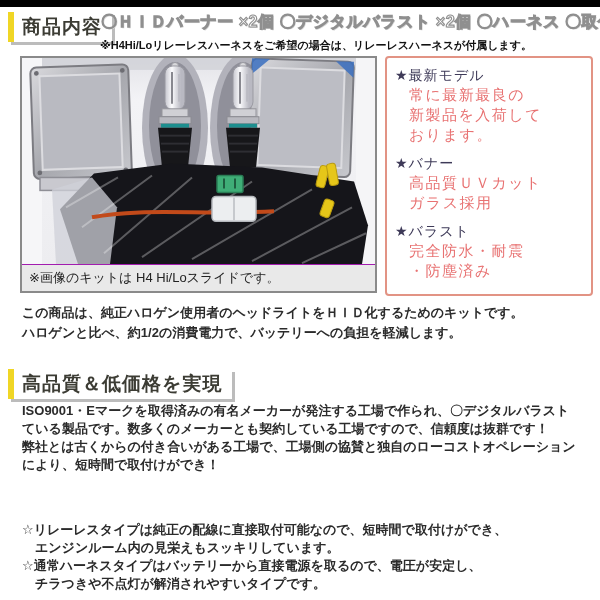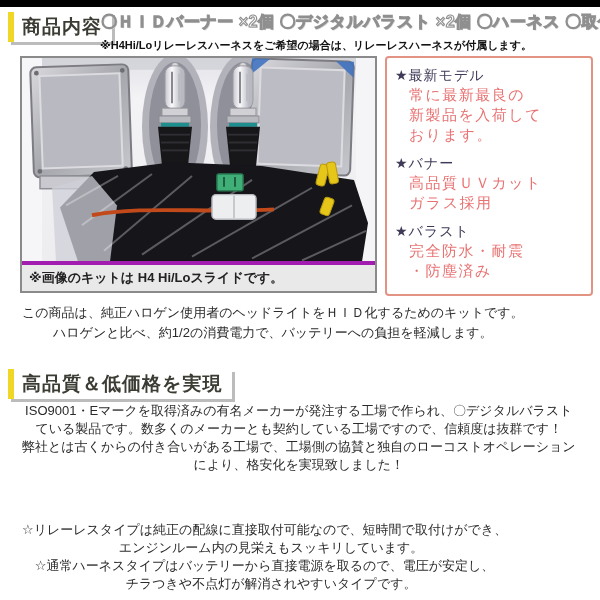--- a/index.html
+++ b/index.html
@@ -16,34 +16,34 @@
              color:#3c3c34;letter-spacing:1px;white-space:nowrap;line-height:24px;}
   
   #kit-items{left:101px;top:12px;font-size:16px;font-weight:900;color:#fff;
              -webkit-text-stroke:1.1px #8f8f8f;
              text-shadow:1px 1px 0 #d9d9d9;letter-spacing:0.5px;white-space:nowrap;}
   #kit-note{left:100px;top:38px;font-size:11px;font-weight:bold;color:#111;white-space:nowrap;}
   
   #photo{left:20px;top:56px;width:357px;height:237px;border:2px solid #8a8a8a;
          box-sizing:border-box;background:#f2f2f4;display:flex;flex-direction:column;}
   #photo svg{display:block;width:353px;height:207px;}
-  #photo-caption{height:26px;background:#e9e9e9;border-top:4px solid #a21caf;
-                 font-size:13px;font-weight:bold;color:#222;line-height:25px;
+  #photo-caption{height:26px;background:#e9e9e9;border-top:1px solid #a21caf;
+                 font-size:13px;font-weight:normal;color:#222;line-height:25px;
                  padding-left:7px;white-space:nowrap;overflow:hidden;}
   
   #feature-panel{left:385px;top:56px;width:208px;height:240px;border:2px solid #e29384;
                  border-radius:4px;box-sizing:border-box;background:#fff;
                  padding:8px 8px 0 8px;}
   .feat-title{font-size:14px;font-weight:normal;color:#3e3a58;letter-spacing:1px;
               line-height:19px;}
   .feat-line{font-size:15px;font-weight:normal;color:#e87272;letter-spacing:1.5px;
              line-height:20px;padding-left:14px;}
   .feat-group{margin-bottom:9px;}
   
-  .para{font-size:13px;font-weight:normal;color:#2b2b2b;white-space:nowrap;text-align:center;}
+  .para{font-size:13px;font-weight:bold;color:#2b2b2b;white-space:nowrap;}
   #intro{left:22px;top:303px;line-height:20px;}
   #quality-para{left:22px;top:402px;line-height:18px;}
   #harness-para{left:22px;top:521px;line-height:18px;}
   #head-quality{left:8px;top:369px;}
   #head-harness{left:8px;top:487px;}
   #head-product{left:8px;top:12px;}
 </style>
 </head>
 <body>
 
@@ -174,21 +174,21 @@
   </div>
 
   <div id="head-quality" class="abs section-head">
     <span class="ybar"></span>
     <span class="head-text">高品質＆低価格を実現</span>
   </div>
   <div id="quality-para" class="abs para">
     <div>ISO9001・Eマークを取得済みの有名メーカーが発注する工場で作られ、〇デジタルバラスト</div>
     <div>ている製品です。数多くのメーカーとも契約している工場ですので、信頼度は抜群です！</div>
     <div>弊社とは古くからの付き合いがある工場で、工場側の協賛と独自のローコストオペレーション</div>
-    <div>により、格安化を実現致しました！</div>
+    <div>により、短時間で取付けができ！</div>
   </div>
 
   <div id="harness-para" class="abs para">
     <div>☆リレーレスタイプは純正の配線に直接取付可能なので、短時間で取付けができ、</div>
     <div>　エンジンルーム内の見栄えもスッキリしています。</div>
     <div>☆通常ハーネスタイプはバッテリーから直接電源を取るので、電圧が安定し、</div>
     <div>　チラつきや不点灯が解消されやすいタイプです。</div>
   </div>
 
 </div>

